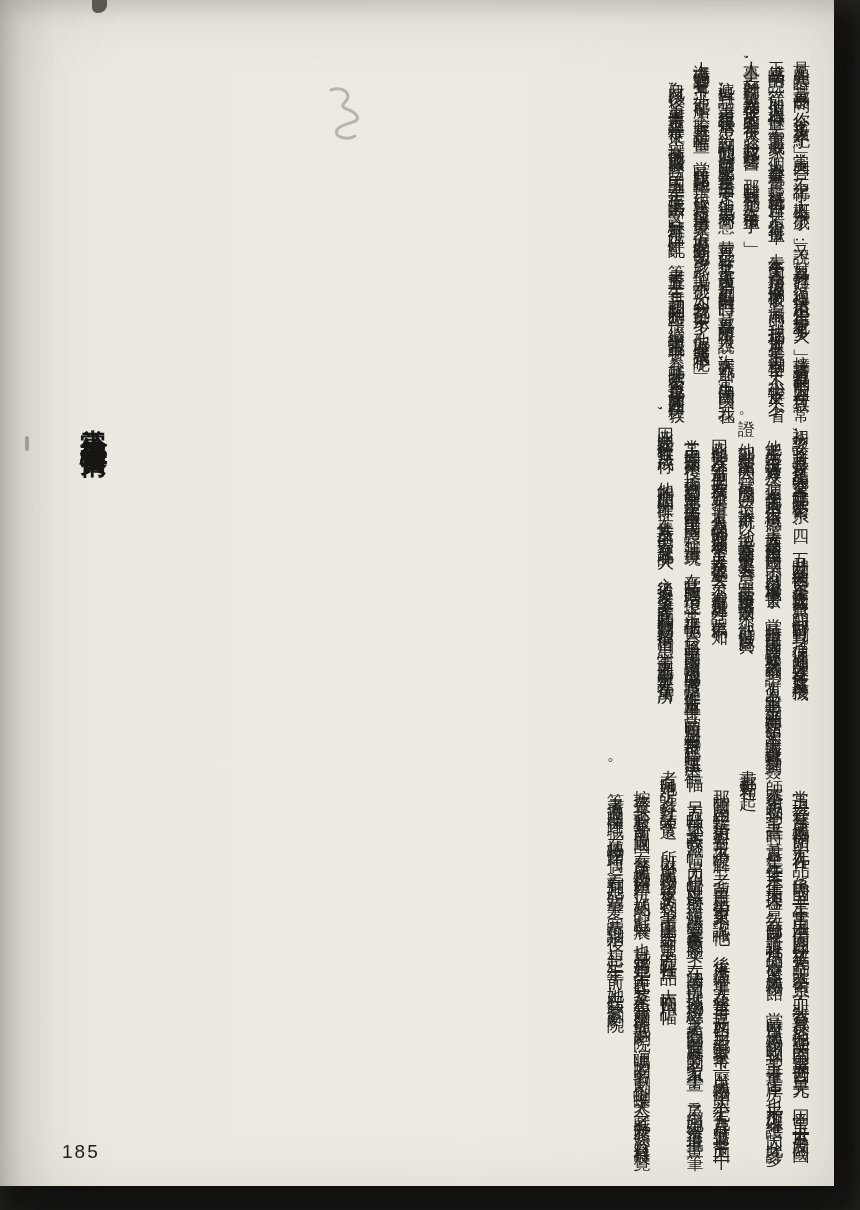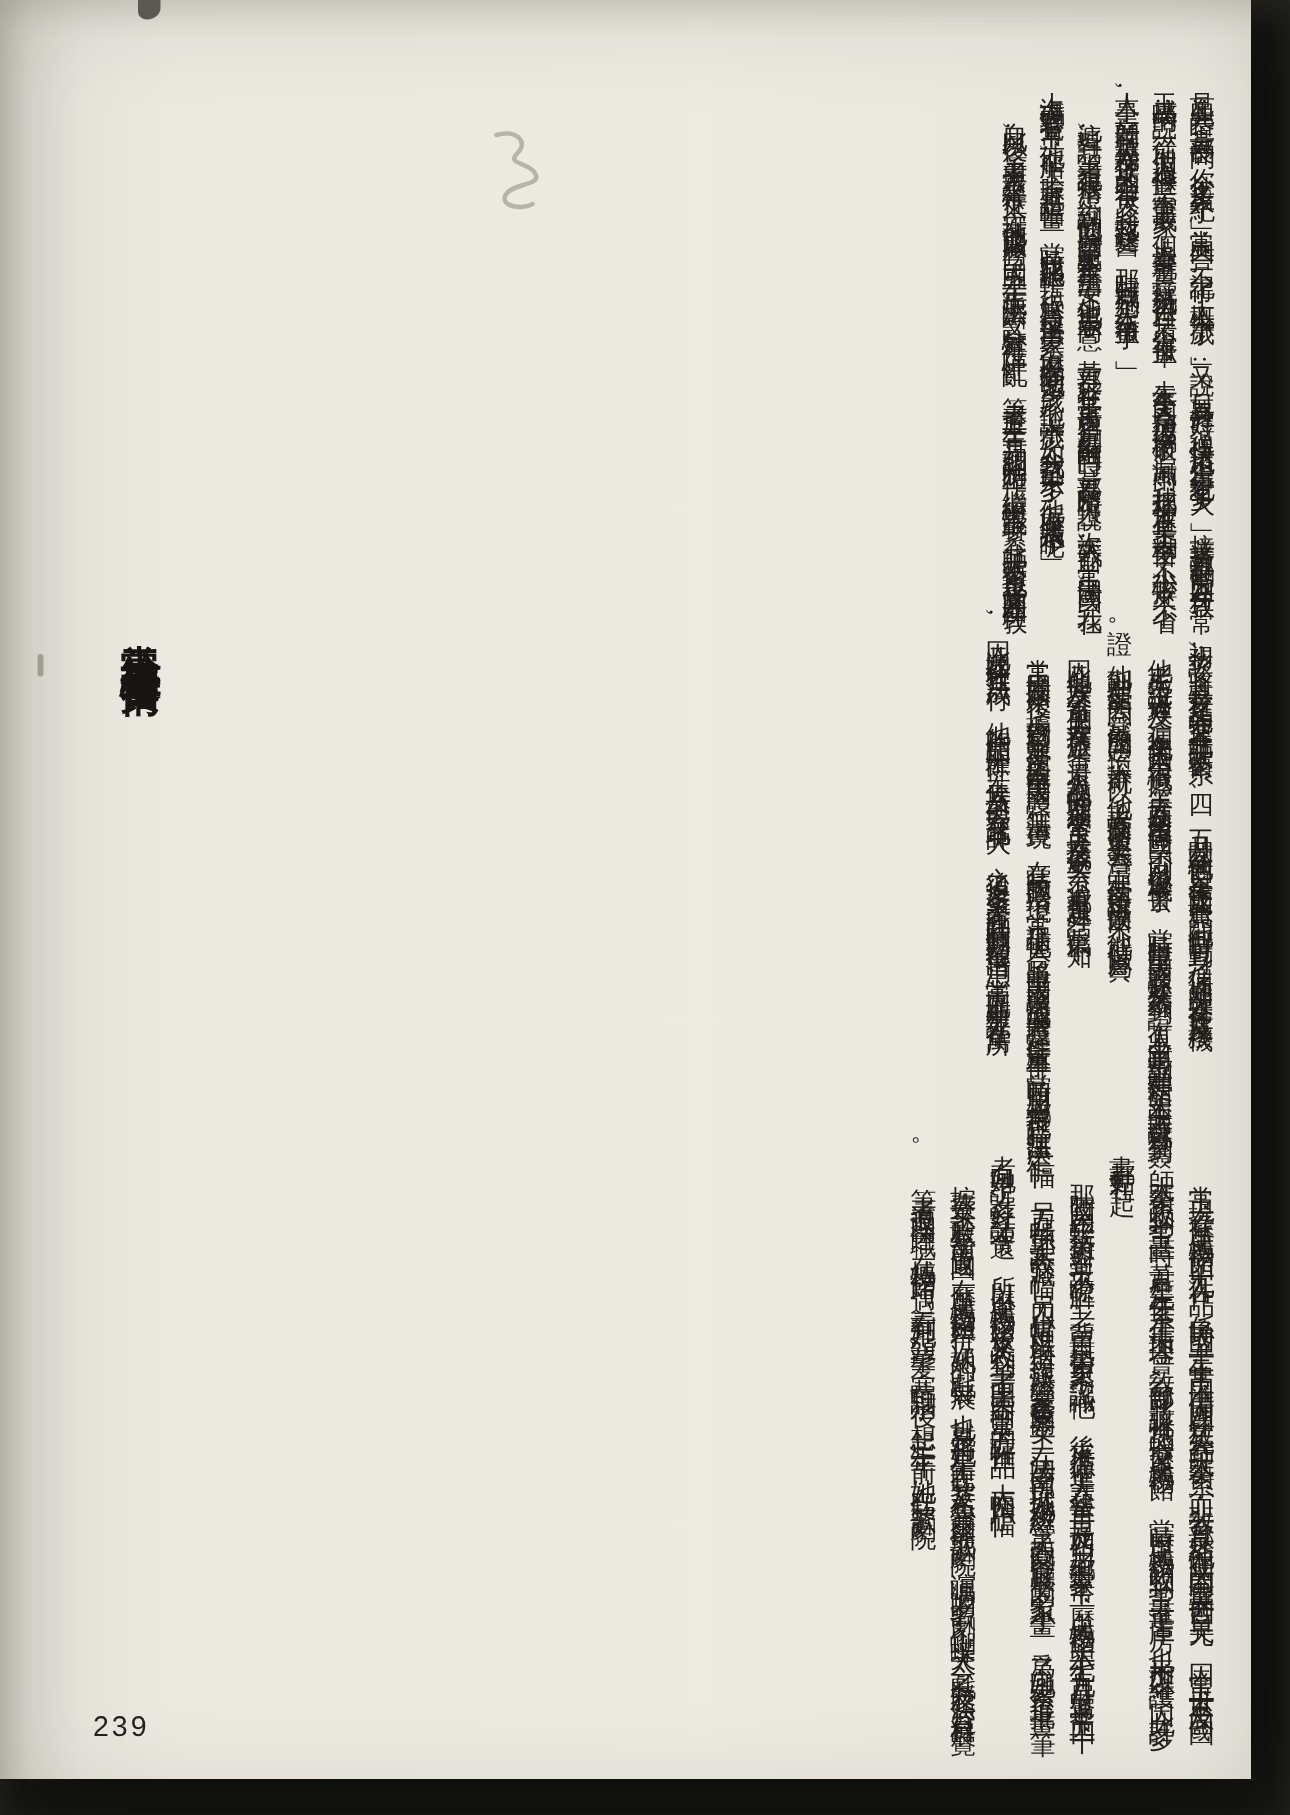--- a/index.html
+++ b/index.html
@@ -67,21 +67,21 @@
   </div>
 
   <h2 class="section-heading">常玉繪畫運台實情</h2>
 
   <div class="band band-bottom">
     <p class="ind">常玉現存在歷史博物館四十九件作品,係民國五十三年常玉因準備回國任敎先寄師大藝術系,而非敎育部長給他在國內開畫展寄四百美元。因常玉去世不及回國,師大藝術系收到常玉畫時,黃君璧先生任系主任未與理會,敎育部即將該批作品撥交歷史博物館。當時歷史博物館收到常玉畫進了庫房,也未加以維護,因此許多畫都黏在一起。</p>
     <p class="ind">那時國內年輕藝術界對常玉不瞭解,老一輩留日藝術家更不認識他。後來席德進等人在報章再三提及四川老鄉畫家常玉,歷史博物館六十七年九月展覽過常玉四十三幅。另五幅係郭子杰收藏一幅,另四小幅是以前借給旅法聲樂家費曼爾女士,在法國南部坎城她所經營之大觀園餐廳展覽的名家小畫。爲了向她索還這批畫,筆者向她說了許多好話才寄還。所以歷史博物館後來又收到筆者由比京寄回常玉的五幅作品,一大幅四小幅。</p>
     <p class="ind">按費女士於數年前曾返國,在歷史博物館舉行一次她的「戲裝展」,也就是將她早年在巴黎及布魯塞爾等地歌劇院,演唱過的名歌劇「蝴蝶夫人」之戲裝及照片資料展覽。筆者適返國述職,在博物館巧遇,看到她一頭華髮,寒喧話別後,想起三十年前,她在巴黎歌劇院</p>
   </div>
 
-  <div class="page-number">239</div>
+  <div class="page-number">185</div>
 
   <svg class="smudge" width="44" height="62" viewBox="0 0 44 62">
     <path d="M8 6 C 20 2, 30 10, 22 18 C 14 26, 30 24, 34 32 C 38 40, 18 38, 14 46 C 10 54, 26 56, 32 52" fill="none" stroke="#8f897d" stroke-width="3" stroke-linecap="round"></path>
   </svg>
   <div class="speck-top"></div>
   <div class="margin-mark"></div>
 
   <div class="scan-edge-right"></div>
   <div class="scan-edge-bottom"></div>
   <div class="vignette"></div>

